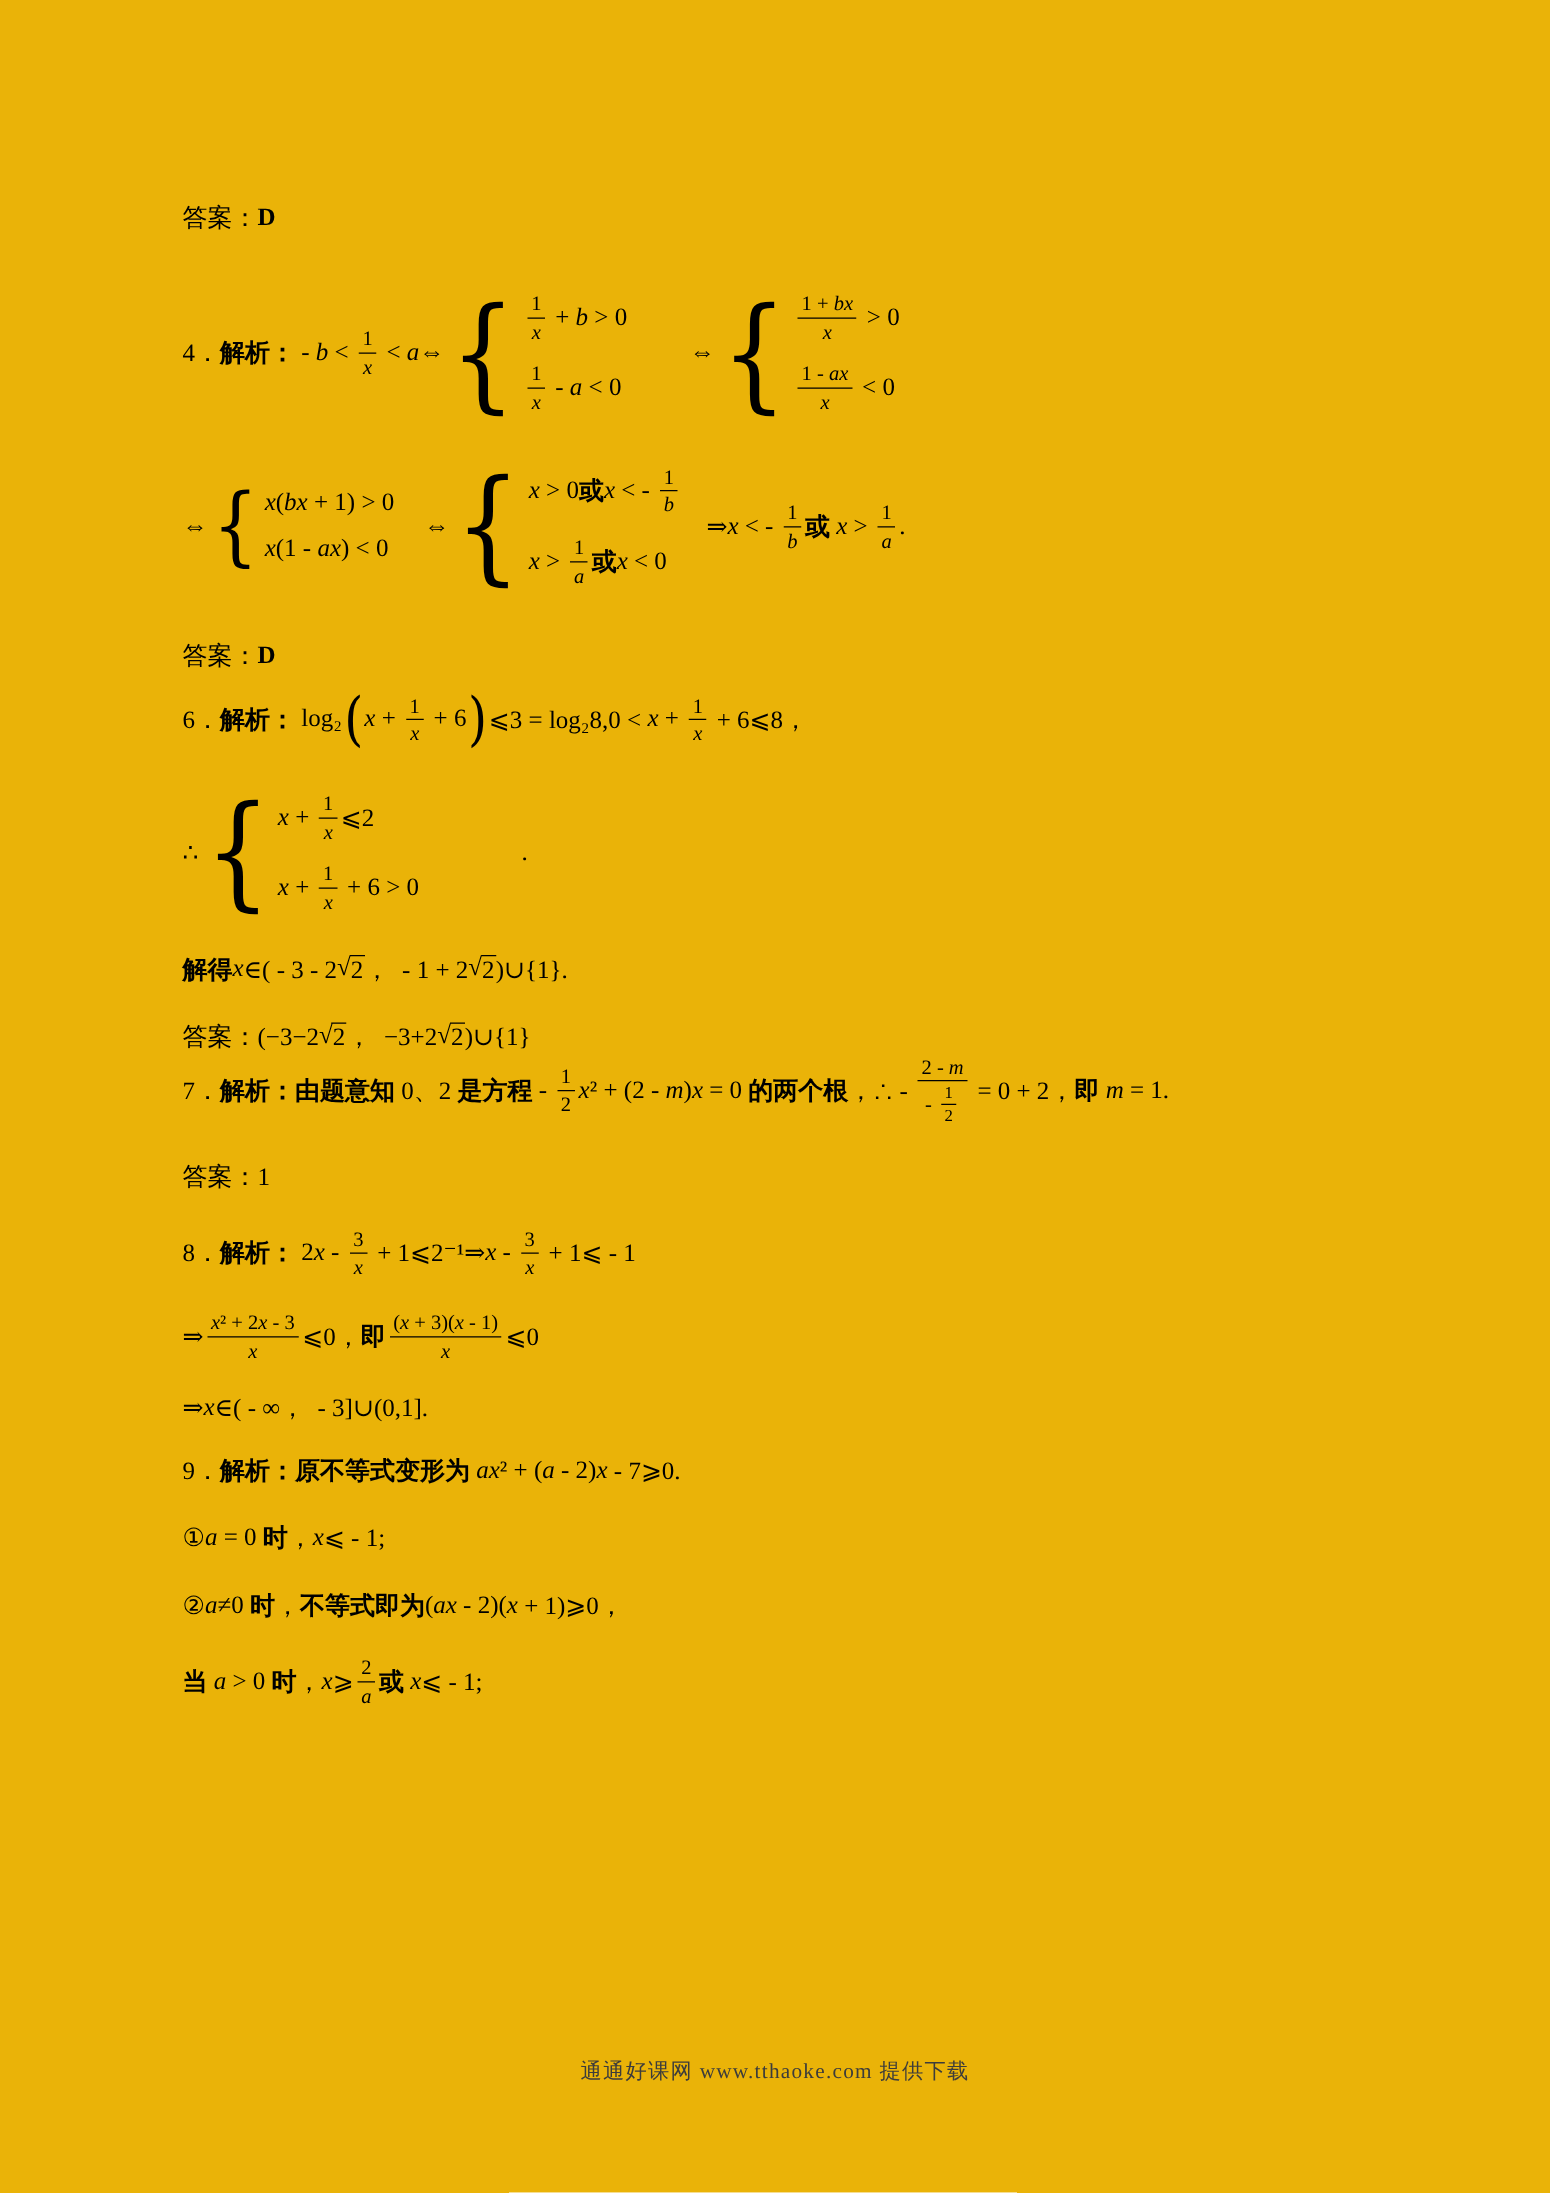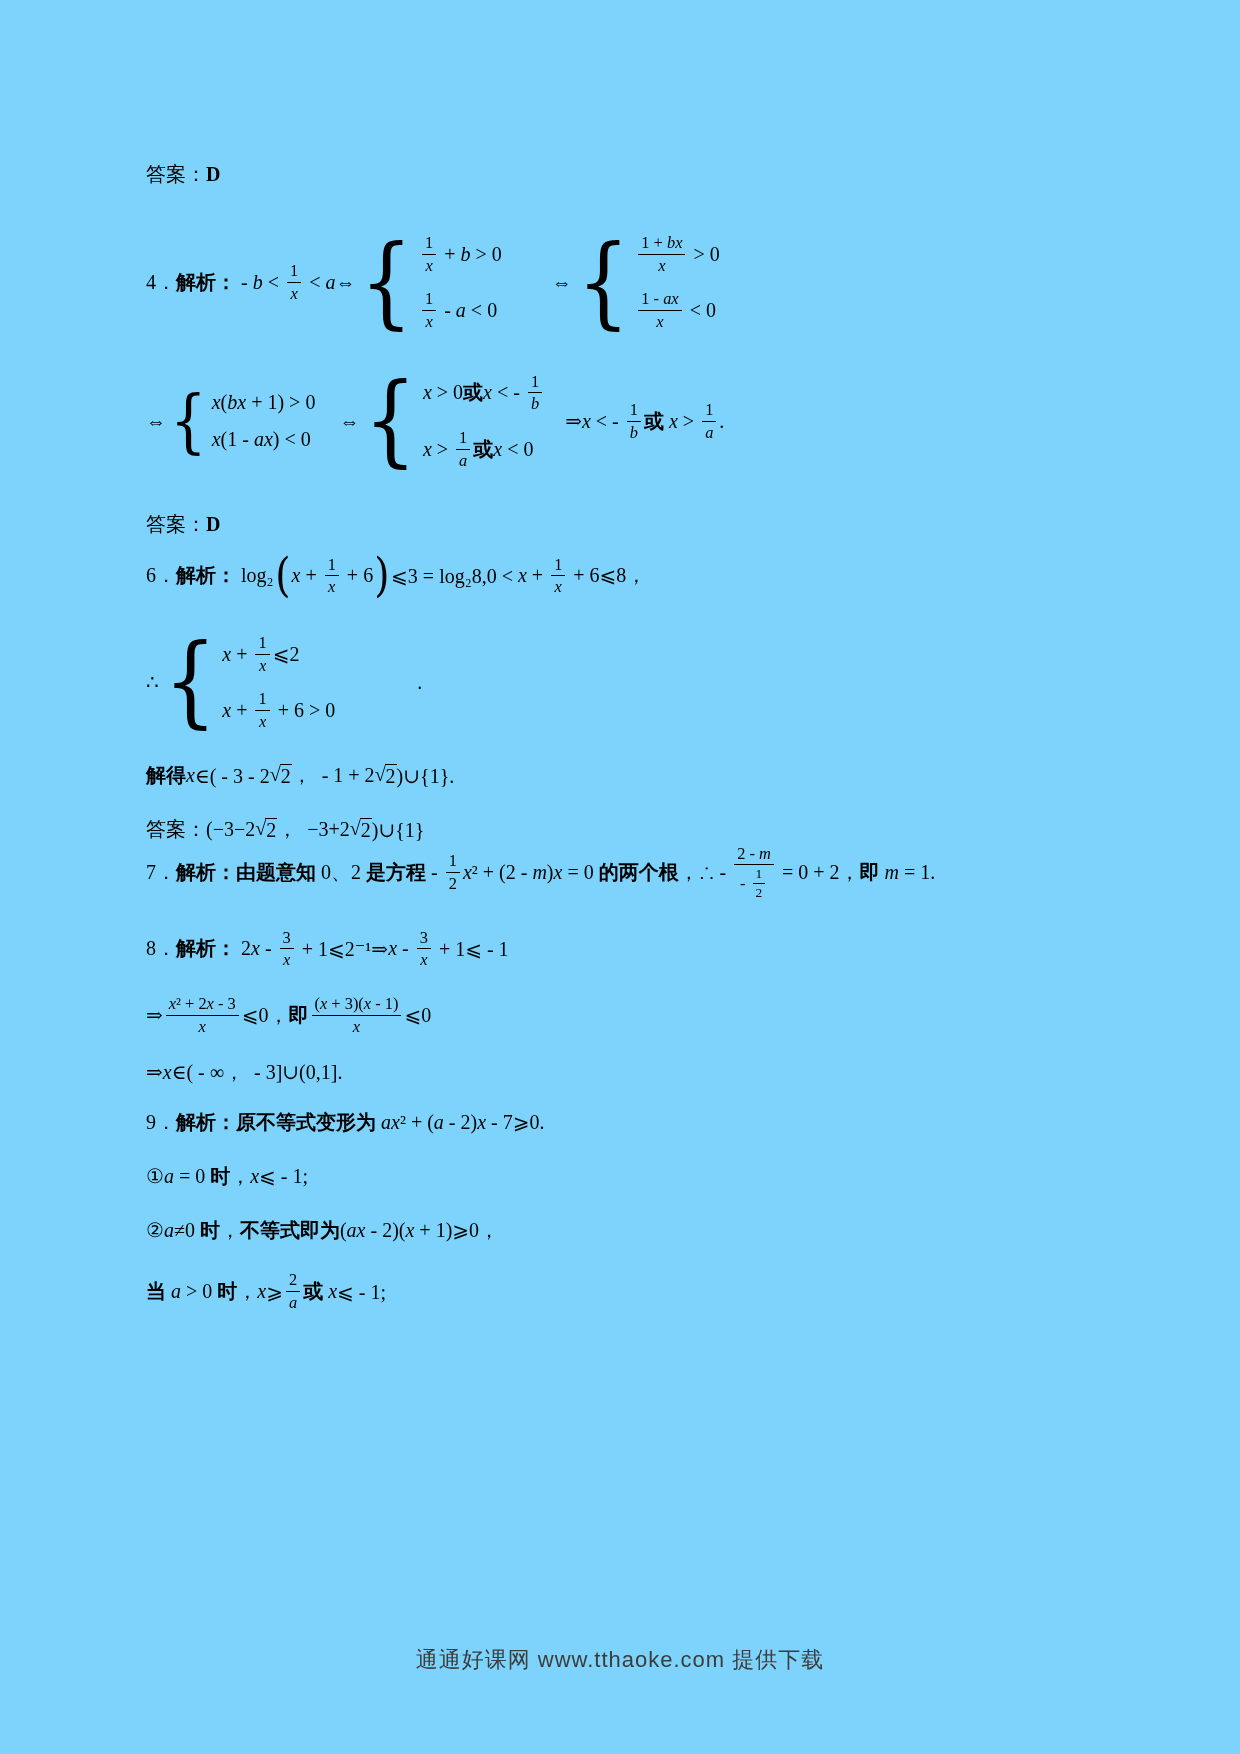--- a/index.html
+++ b/index.html
@@ -1,16 +1,16 @@
 <!DOCTYPE html>
 <html><head>
 <meta charset="utf-8">
 <style>
   html,body { margin:0; padding:0; background:#ffffff; }
-  .page { position:relative; width:1240px; height:1754px; background:#7dd3fc;
+  .page { position:relative; width:1240px; height:1754px; background:#eab308;
           font-family:"Liberation Serif","DejaVu Serif",serif; font-size:20px; color:#000; overflow:hidden; }
   .content { position:absolute; left:146px; top:160px; right:70px; }
   .row { display:flex; align-items:center; min-height:28px; }
   .mu,.mi,.zh,.bt { white-space:pre; }
   .mi { font-style:italic; }
   .zh { font-weight:bold; font-family:"Liberation Sans","DejaVu Sans",sans-serif; }
   .bt { font-weight:bold; }
   .frac { display:inline-flex; flex-direction:column; align-items:center; vertical-align:middle;
           font-size:0.82em; line-height:1.2; margin:0 3px; text-align:center; }
   .num { display:inline-flex; align-items:center; justify-content:center; border-bottom:1.5px solid currentColor; padding:0 3px 1px; white-space:pre; }
@@ -21,21 +21,21 @@
   .crows { display:inline-flex; flex-direction:column; row-gap:14px; padding-left:3px; }
   .crow { display:inline-flex; align-items:center; }
   .sqrt { display:inline-flex; align-items:flex-start; }
   .radsign { line-height:1.05; }
   .rad { border-top:1.6px solid #000; margin-left:-1px; padding:0 1px; line-height:1.15; }
   .bpgroup { display:inline-flex; align-items:center; }
   .bp { font-size:2.3em; line-height:0.9; transform:scaleY(1.02) scaleX(0.85); font-family:"DejaVu Serif",serif; }
   .bpinner { display:inline-flex; align-items:center; }
   .sp { display:inline-block; height:1px; }
   .footer { position:absolute; left:0; right:0; top:1645px; text-align:center;
-            font-size:22px; color:#3c3c3c; font-family:Liberation Sans, sans-serif; letter-spacing:1px; }
+            font-size:17px; color:#3c3c3c; font-family:Liberation Serif, serif; letter-spacing:1px; }
 </style>
 </head>
 <body>
 
 <div class="page">
   <div class="content">
     <div class="row" style="margin-bottom:45px">
         <span class="mu">答案：</span>
         <span class="bt">D</span>
       </div>
@@ -271,20 +271,23 @@
         <span class="frac">
           <span class="num"><span class="mu">2 - </span><span class="mi">m</span></span>
           <span class="den"><span class="mu">- </span><span class="frac"><span class="num"><span class="mu">1</span></span><span class="den"><span class="mu">2</span></span></span></span>
         </span>
         <span class="mu"> = 0 + 2，</span>
         <span class="zh">即</span>
         <span class="mu"> </span>
         <span class="mi">m</span>
         <span class="mu"> = 1.</span>
       </div>
+    <div class="row" style="margin-bottom:26px">
+        <span class="mu">答案：1</span>
+      </div>
     <div class="row" style="margin-bottom:24px">
         <span class="mu">8．</span>
         <span class="zh">解析：</span>
         <span class="mu"> 2</span>
         <span class="mi">x</span>
         <span class="mu"> - </span>
         <span class="frac">
           <span class="num"><span class="mu">3</span></span>
           <span class="den"><span class="mi">x</span></span>
         </span>

